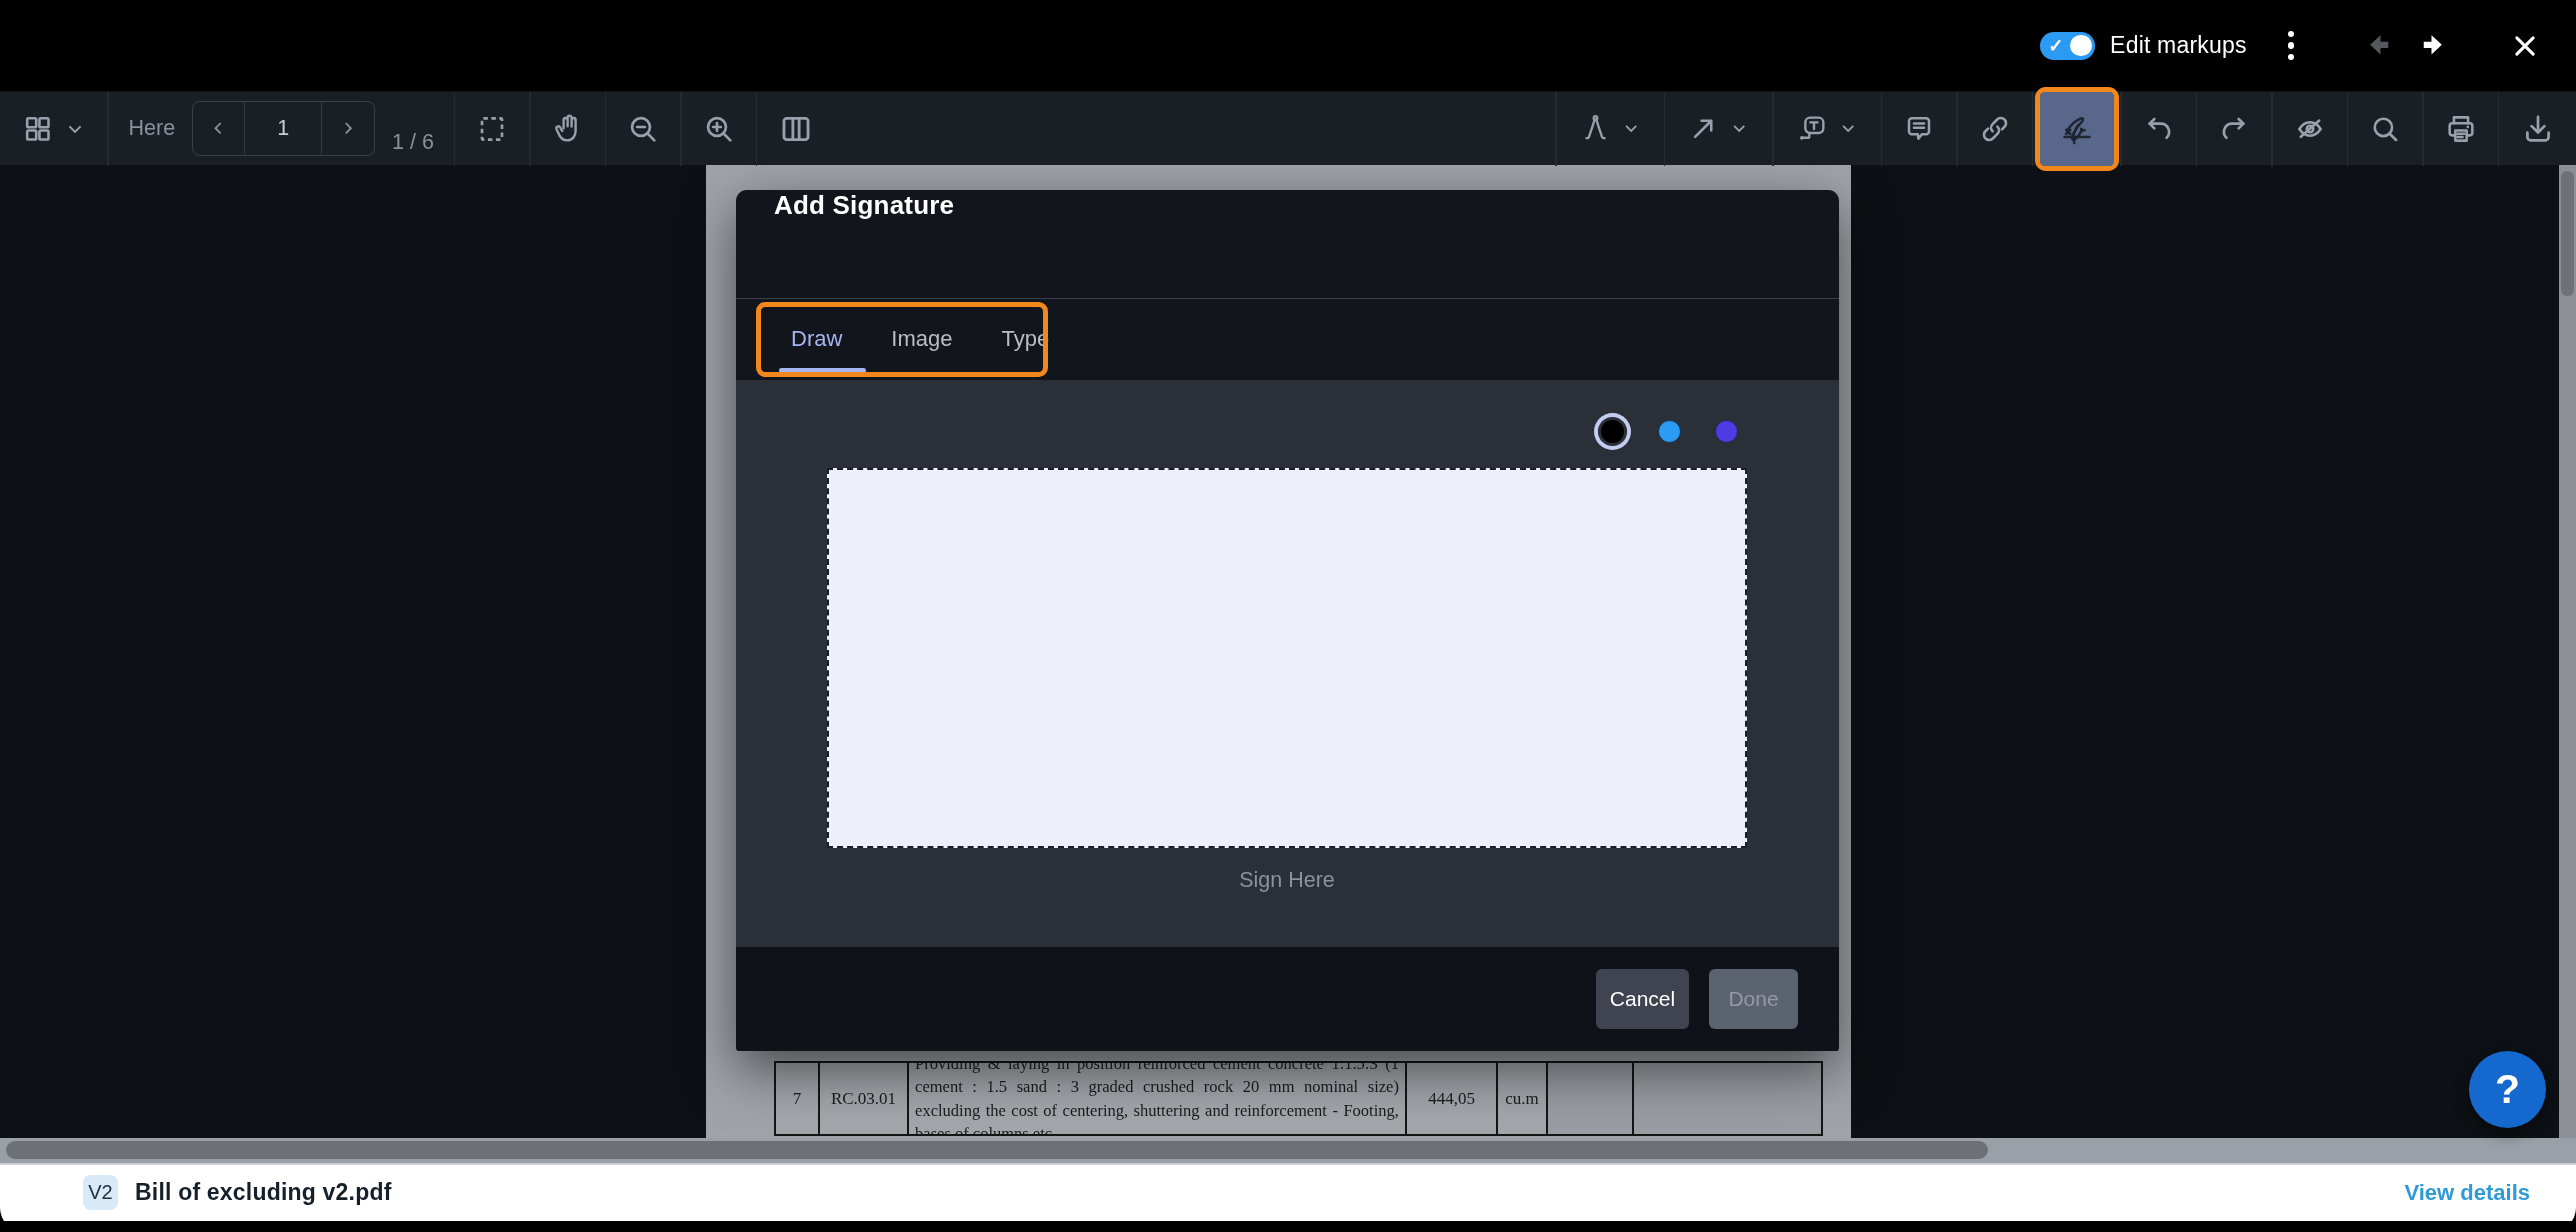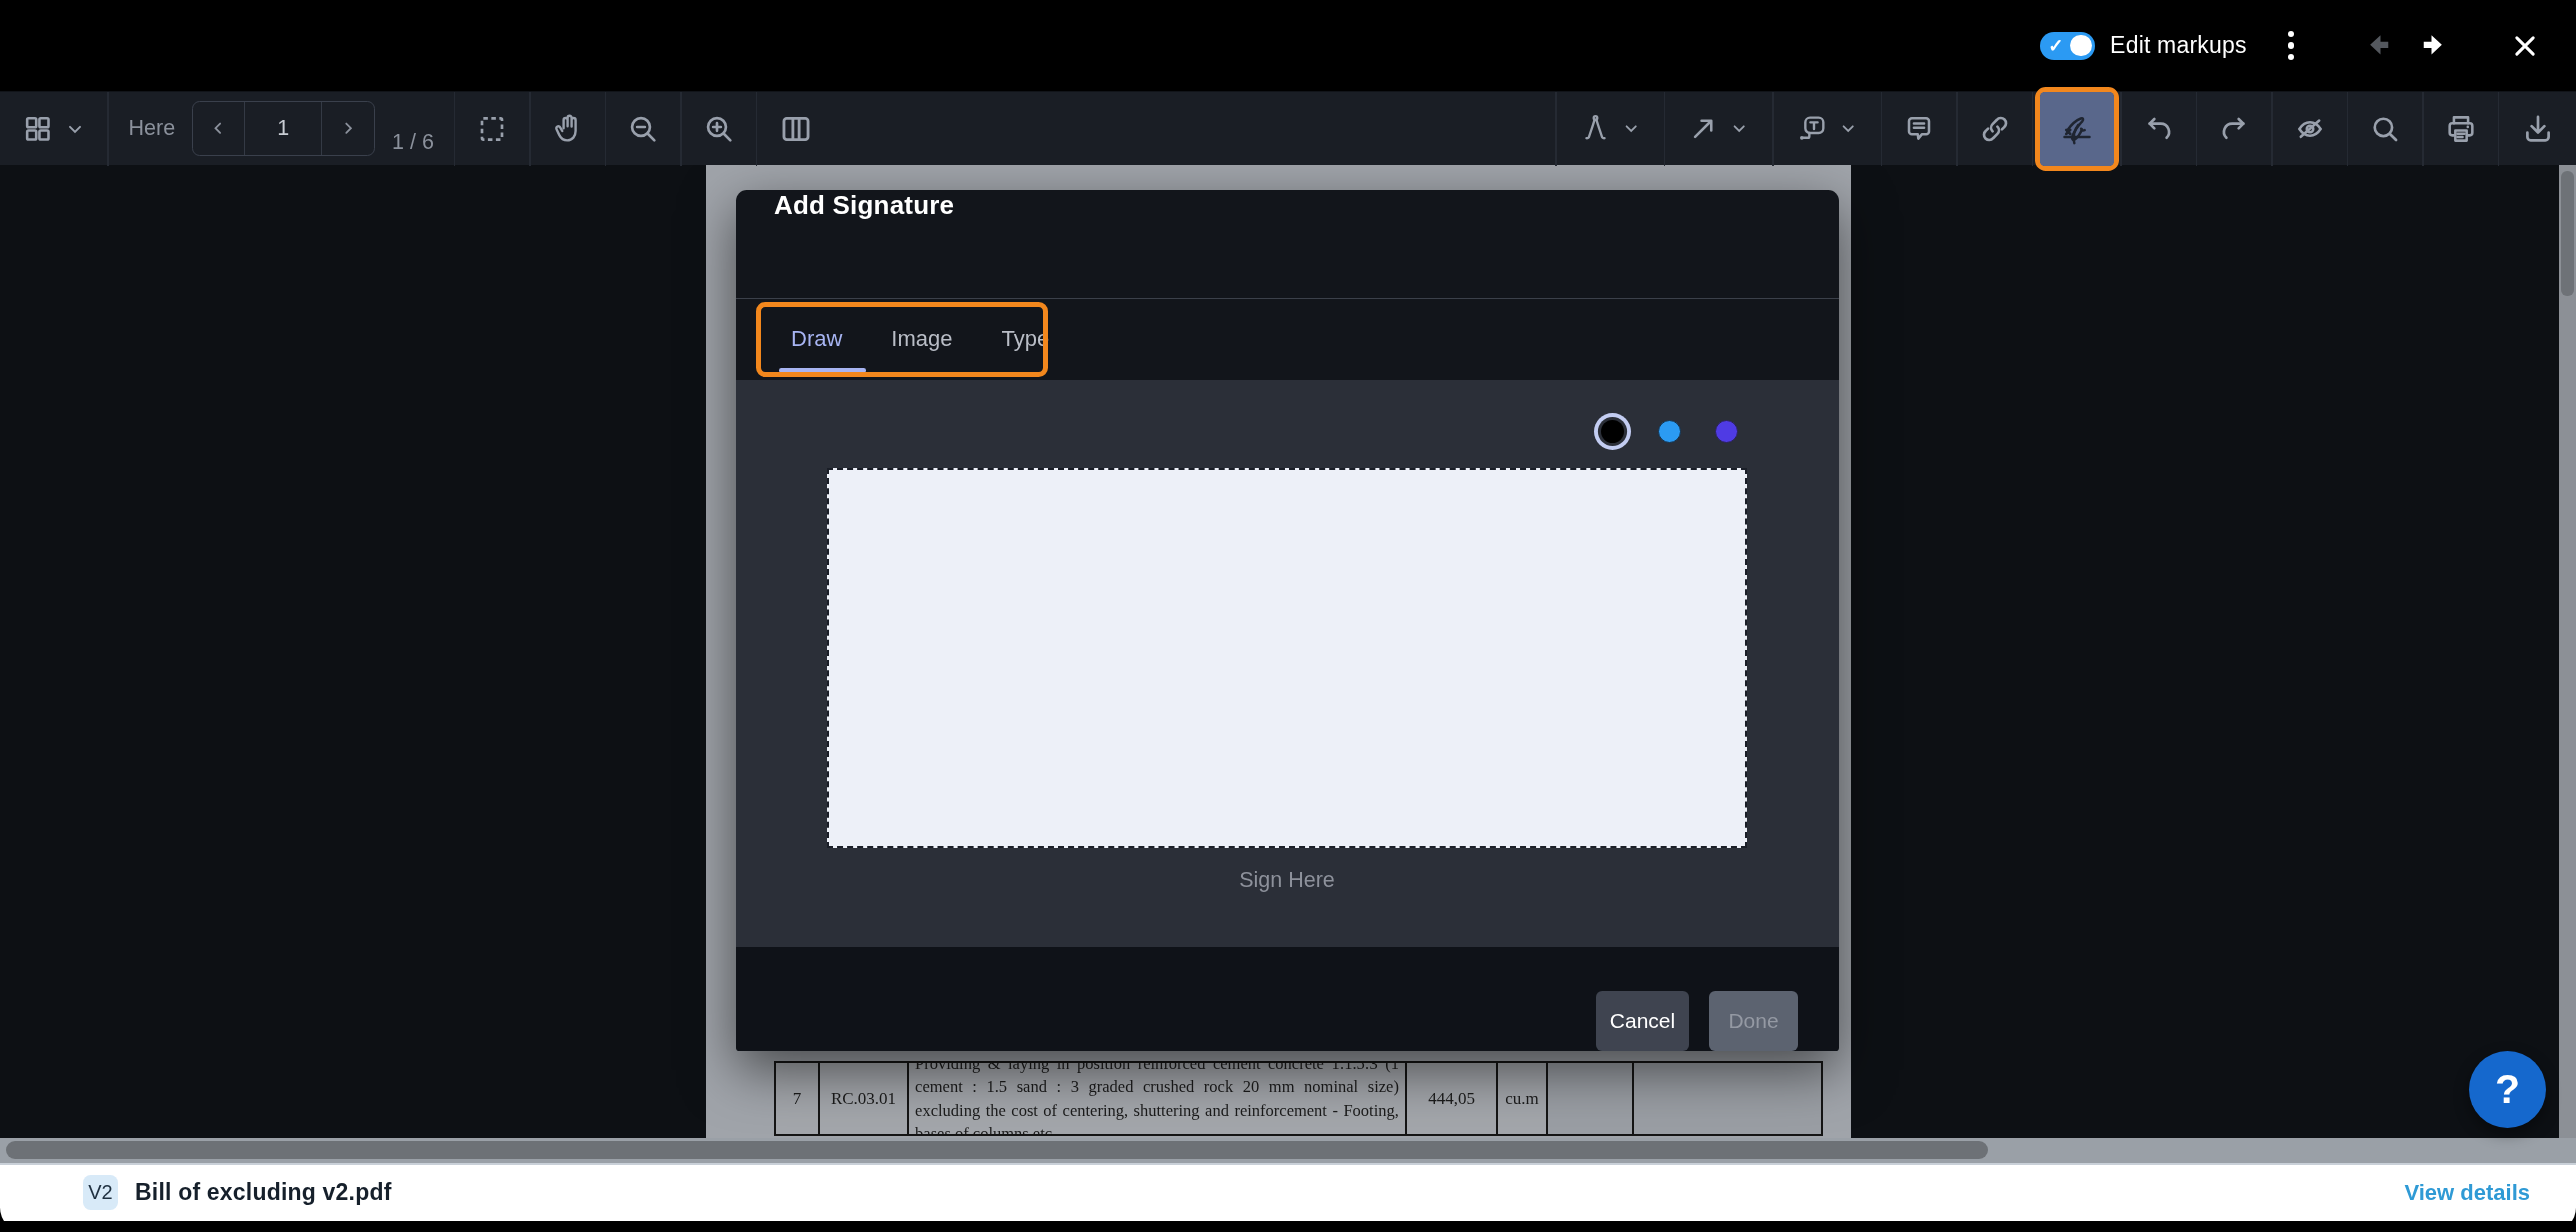--- a/index.html
+++ b/index.html
@@ -73,21 +73,21 @@
   .m-body{flex:1;background:#2B2F38;position:relative;}
   .swatches{position:absolute;top:40px;right:101px;display:flex;align-items:center;gap:34px;}
   .swatch{width:23px;height:23px;border-radius:50%;cursor:pointer;}
   .swatch.sel-black{background:#000;box-shadow:0 0 0 3.1px #2B2F38,0 0 0 7px #C3CDF2;}
   .swatch.blue{background:#2B9BF3;border:1.5px solid #16324C;}
   .swatch.violet{background:#4F3BE4;border:1.5px solid #2B2354;}
   .sign-canvas{position:absolute;left:91px;top:88px;width:920px;height:380px;background:#EDF0F8;
                border:2.3px dashed #1A1E27;cursor:crosshair;}
   .sign-here{position:absolute;left:91px;top:488px;width:920px;text-align:center;
              color:#8D919B;font-size:21.5px;}
-  .m-foot{height:104px;background:#0F1218;display:flex;align-items:flex-end;justify-content:flex-end;
+  .m-foot{height:104px;background:#0F1218;display:flex;align-items:center;justify-content:flex-end;
           gap:20px;padding-right:41px;border-radius:0 0 3.1px 3.1px;}
   .btn{border:none;border-radius:6.1px;font-size:21px;font-family:"Liberation Sans",sans-serif;
        height:60px;cursor:pointer;}
   .btn.cancel{width:93px;background:#3F4450;color:#fff;}
   .btn.done{width:89px;background:#5C6370;color:#9499A3;cursor:default;}
 
   
   .hscroll{height:24.5px;background:#9AA0A7;position:relative;}
   .hthumb{position:absolute;left:6.1px;top:3.1px;width:1982px;height:18.4px;background:#6D7176;border-radius:9.2px;}
   .hairline{height:2.3px;background:#C9D0D8;}

